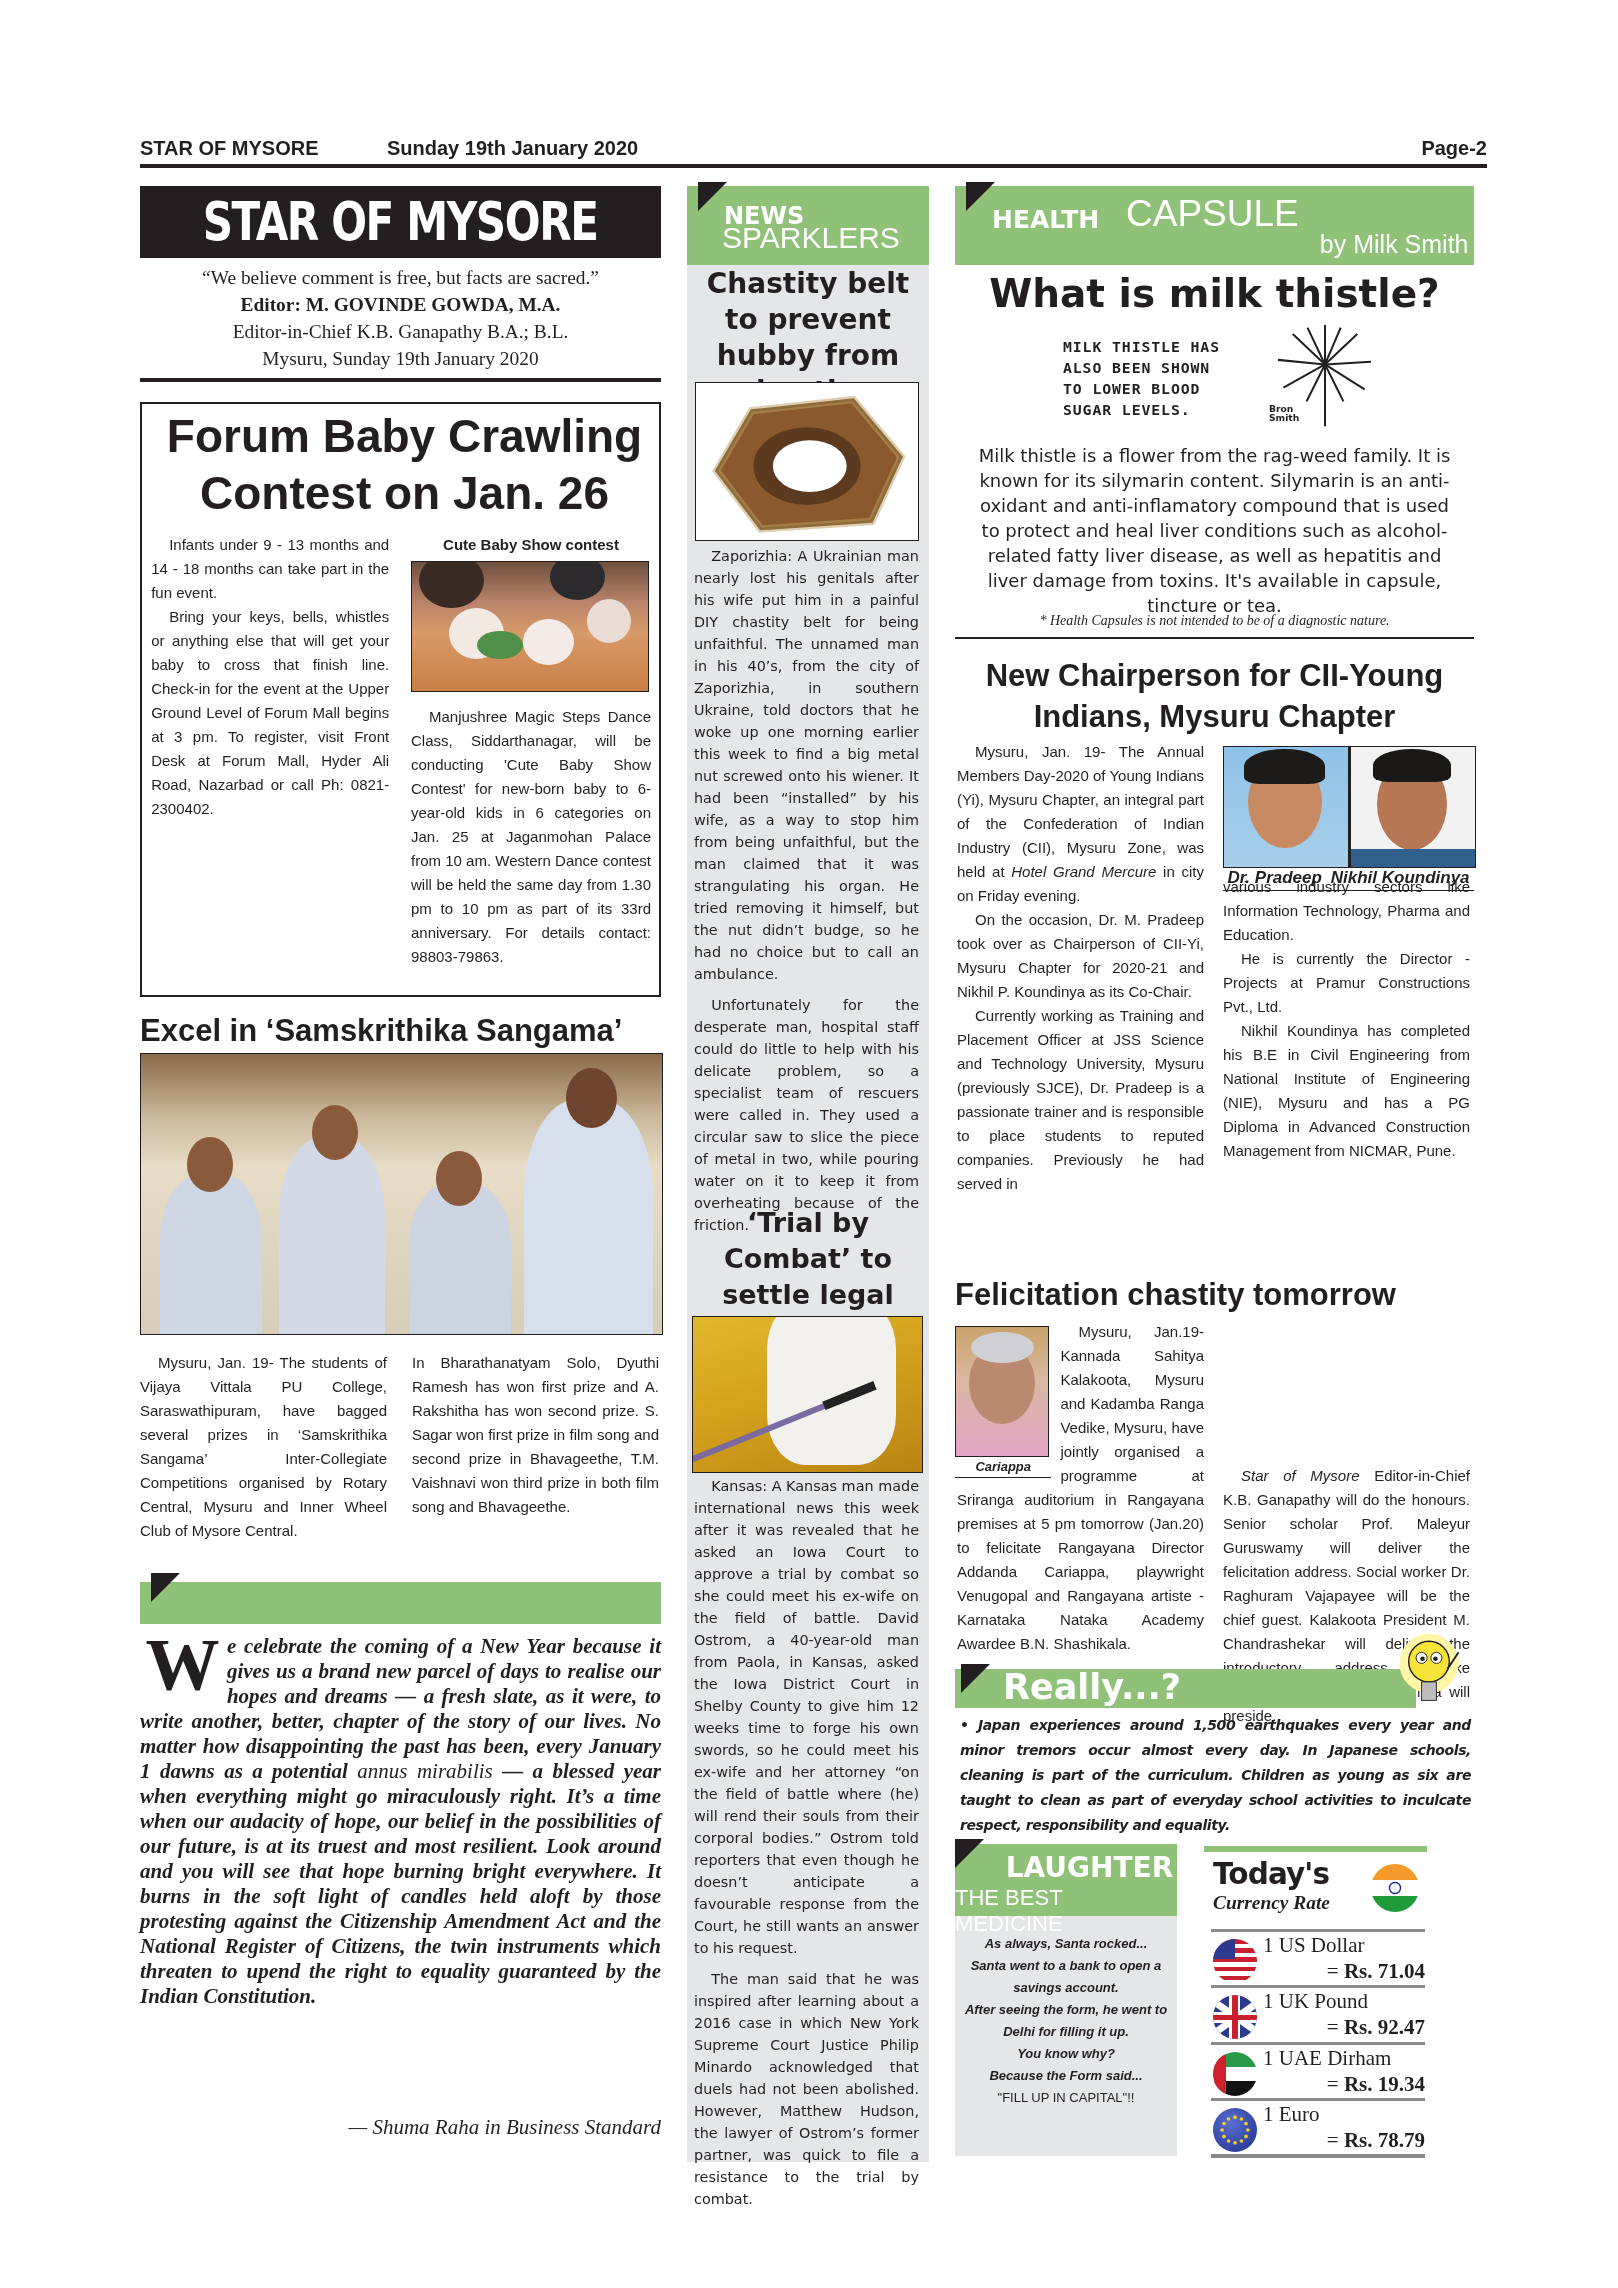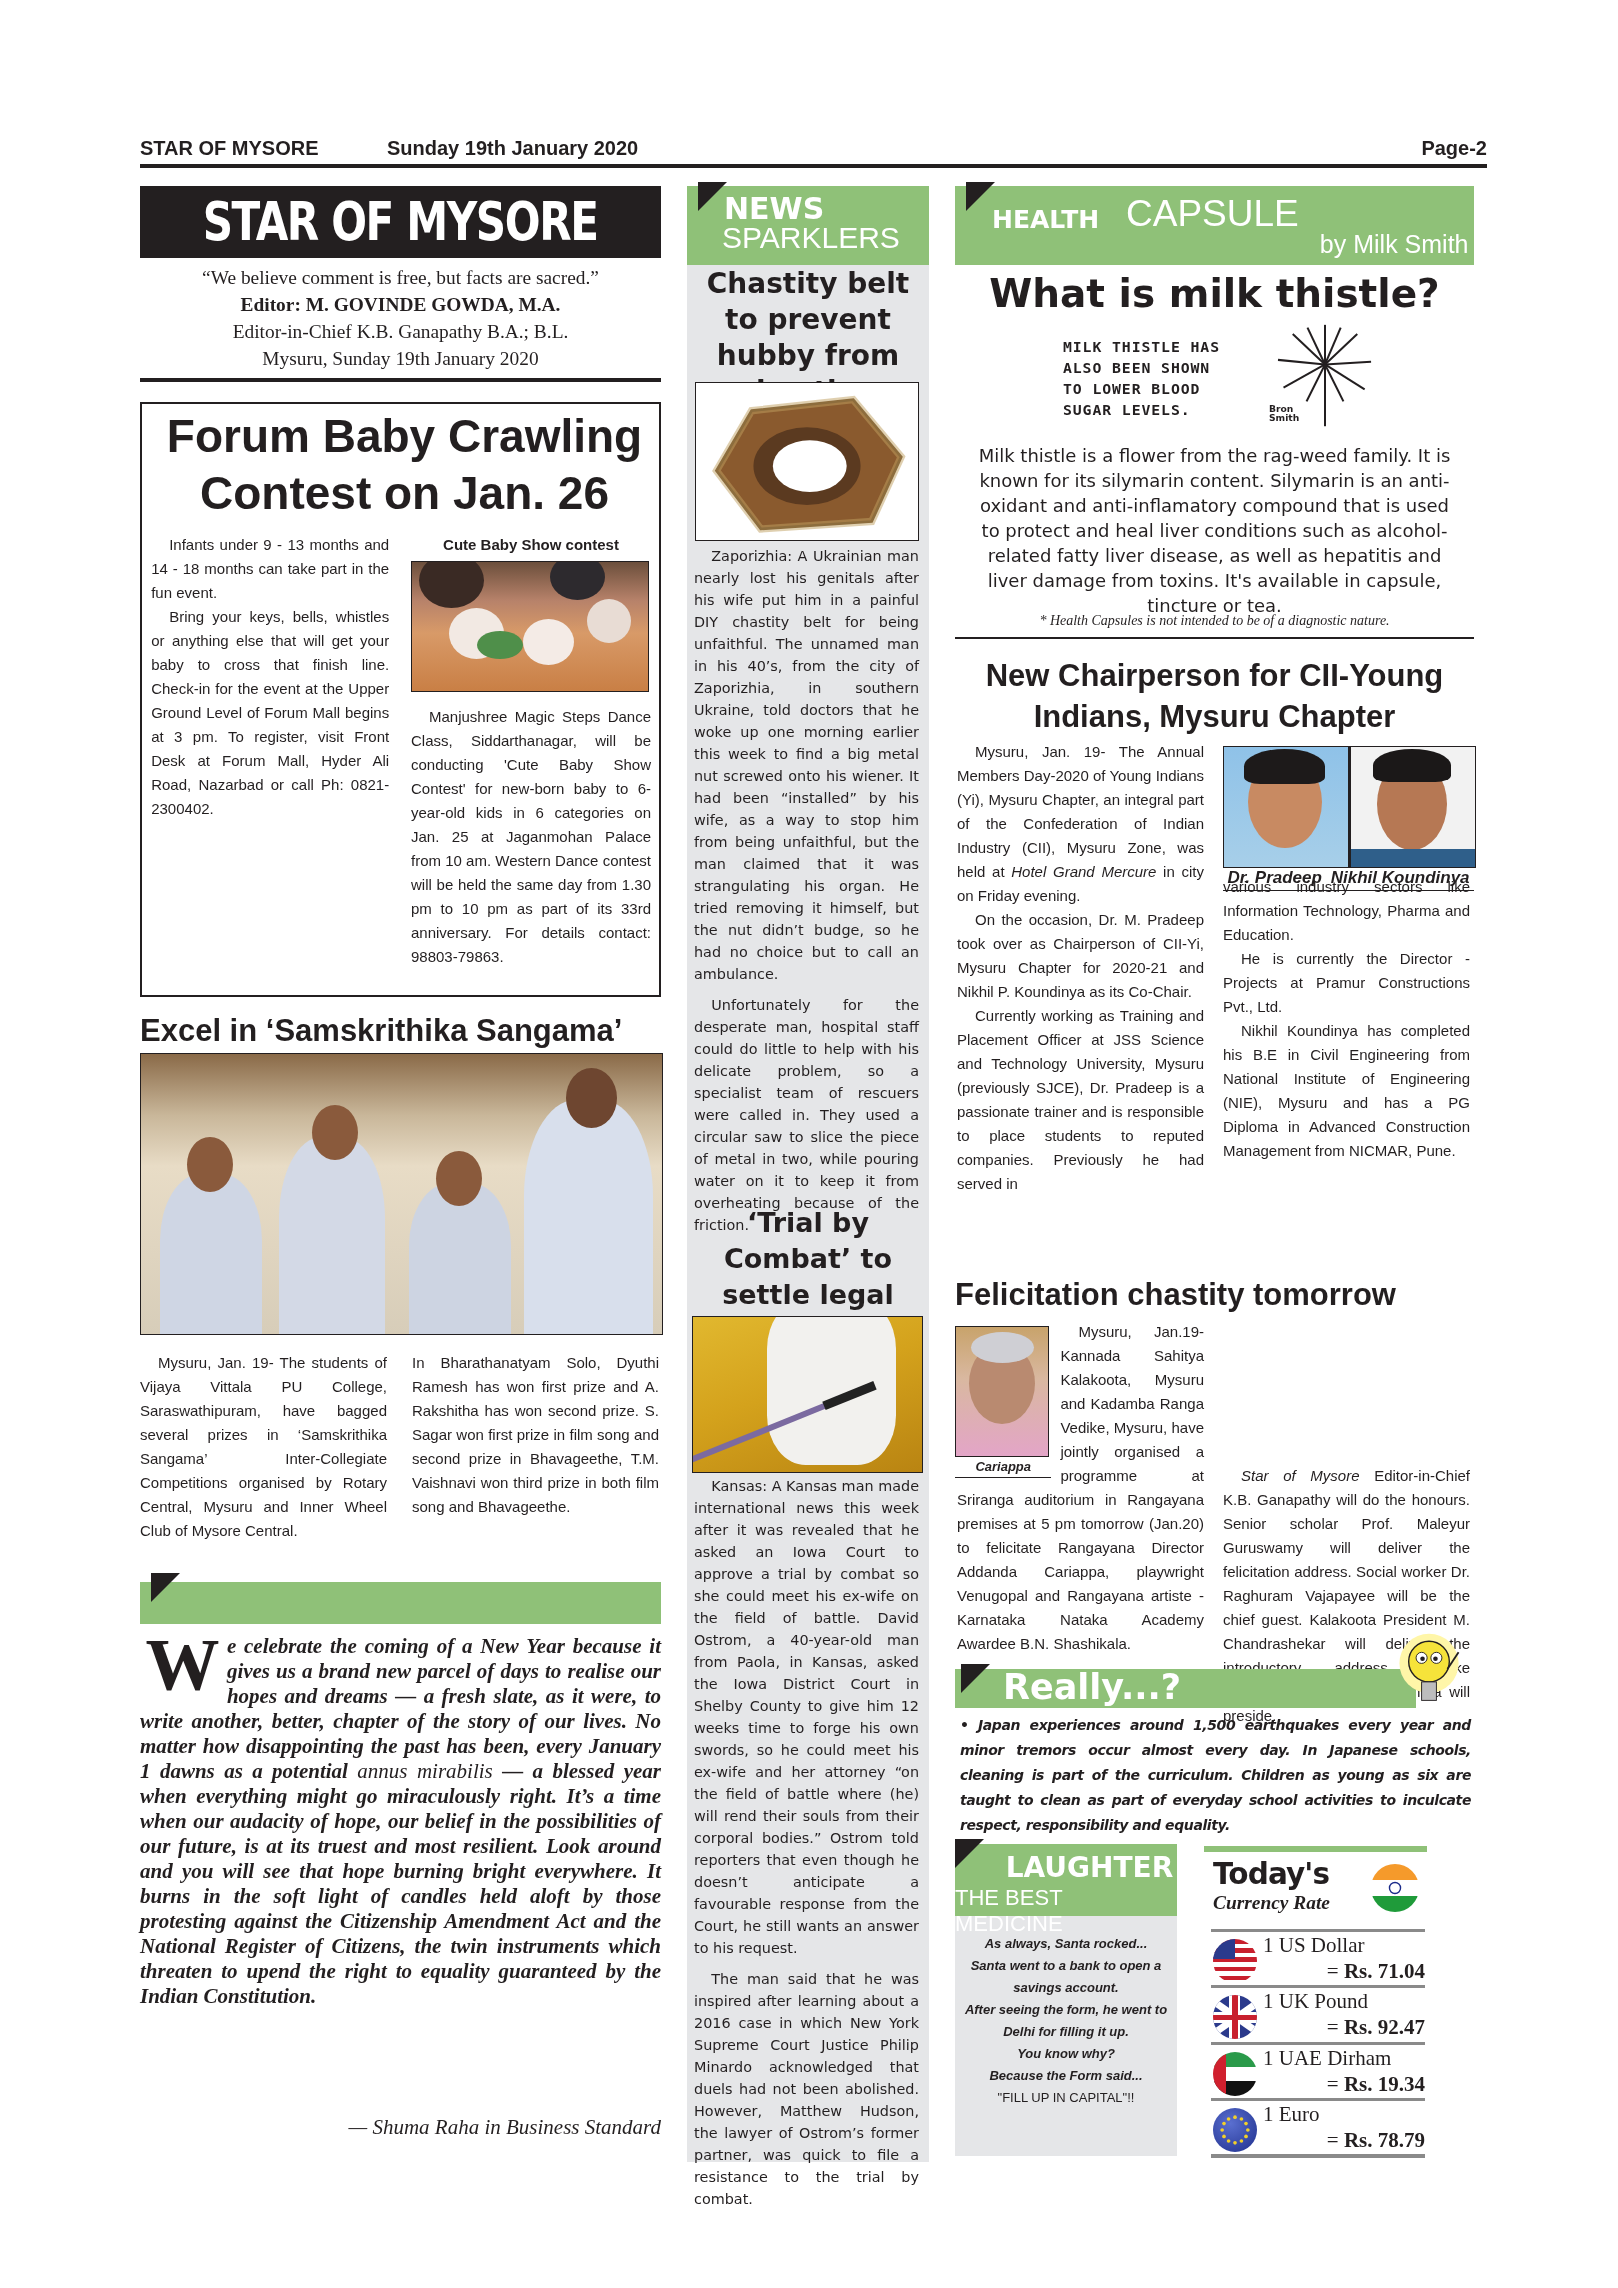--- a/index.html
+++ b/index.html
@@ -52,21 +52,21 @@
   #edbar b{font-family:"DejaVu Sans",sans-serif;font-size:28px;font-weight:bold;}
   #edtext{left:140px;top:1634px;width:521px;font-family:"Liberation Serif",serif;font-style:italic;font-weight:bold;
     font-size:21px;line-height:25px;text-align:justify;}
   #edtext .drop{float:left;font-size:74px;line-height:59px;font-style:normal;font-weight:bold;margin:1.8px 7.4px 0 5.5px;font-family:"Liberation Serif",serif;}
   #edtext .nb{font-weight:normal;}
   #edsrc{left:140px;top:2115px;width:521px;text-align:right;font-family:"Liberation Serif",serif;font-style:italic;font-size:21px;}
 
   
   #midcol{left:687px;top:205px;width:242px;height:1957px;background:#e5e6e8;}
   #newsbar{left:687px;top:186px;width:242px;height:79px;}
-  #newsbar .a{position:absolute;left:37px;top:9px;font-family:"DejaVu Sans",sans-serif;font-weight:bold;font-size:30px;line-height:28px;}
+  #newsbar .a{position:absolute;left:37px;top:16px;font-family:"DejaVu Sans",sans-serif;font-weight:bold;font-size:24px;line-height:28px;}
   #newsbar .b{position:absolute;left:35px;top:33px;font-size:30px;line-height:37px;}
   .midh{position:absolute;left:687px;width:242px;text-align:center;font-weight:bold;font-size:29.5px;line-height:36px;}
   .midtxt{position:absolute;left:694px;width:225px;font-size:14.4px;line-height:22px;text-align:justify;}
   #nutimg{left:695px;top:382px;width:222px;height:157px;border:1.8px solid #231f20;background:#fff;overflow:hidden;}
   #swordimg{left:692px;top:1316px;width:229px;height:155px;border:1.8px solid #231f20;overflow:hidden;
     background:linear-gradient(160deg,#e1b82f 0%,#d4a21c 45%,#b98412 100%);}
 
   
   #healthbar{left:955px;top:186px;width:519px;height:79px;}
   #healthbar .a{position:absolute;left:37px;top:18.5px;font-family:"DejaVu Sans",sans-serif;font-weight:bold;font-size:25px;}

